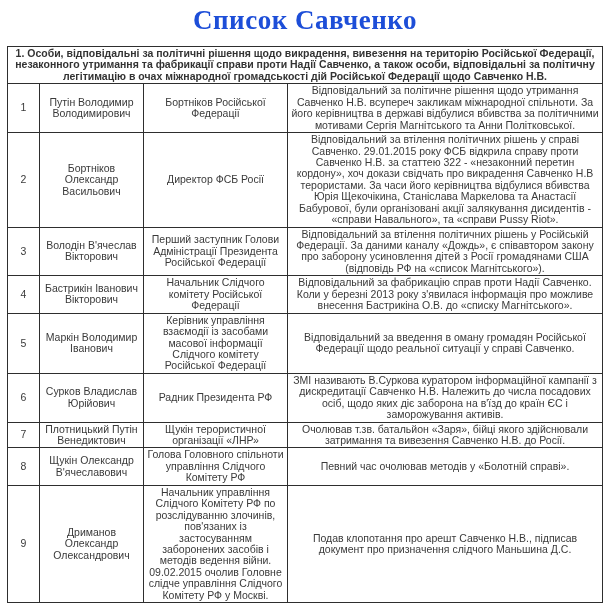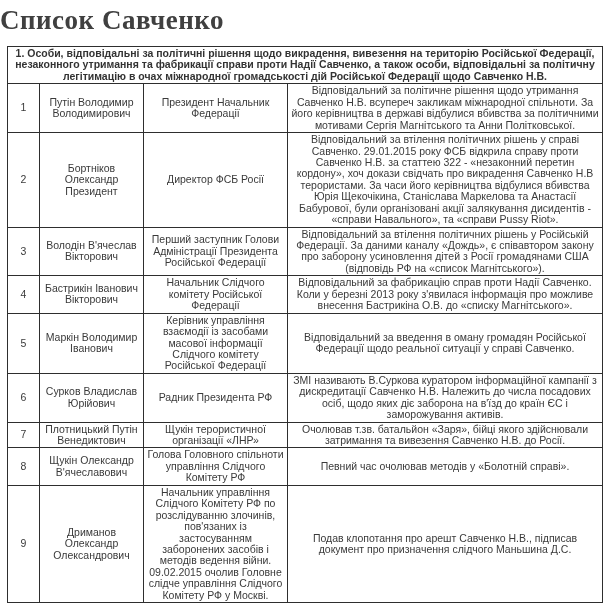--- a/index.html
+++ b/index.html
@@ -12,23 +12,23 @@
     height: 606px;
     overflow: hidden;
     font-family: "Liberation Sans", sans-serif;
     color: #3a3a3a;
   }
   .doc-title {
     font-family: "Liberation Serif", serif;
     font-weight: bold;
     font-size: 27px;
     line-height: 30px;
-    text-align: left;
+    text-align: center;
     margin: 5px 0 4px 0;
-    color: #404040;
+    color: #1d4ed8;
     letter-spacing: 0.5px;
   }
   table.persons {
     border-collapse: collapse;
     table-layout: fixed;
     margin: 11px auto;
     width: 595px;
   }
   table.persons td {
     border: 1px solid #2e2e2e;
@@ -62,27 +62,27 @@
       <col class="c-desc">
   </colgroup>
   <tbody>
     <tr>
       <td class="section-header" colspan="4">1. Особи, відповідальні за політичні рішення щодо викрадення, вивезення на територію Російської Федерації, незаконного утримання та фабрикації справи проти Надії Савченко, а також особи, відповідальні за політичну легітимацію в очах міжнародної громадськості дій Російської Федерації щодо Савченко Н.В.</td>
     </tr>
 
     <tr>
       <td>1</td>
       <td>Путін Володимир Володимирович</td>
-      <td>Президент Начальник Федерації</td>
+      <td>Бортніков Російської Федерації</td>
       <td>Відповідальний за політичне рішення щодо утримання Савченко Н.В. всупереч закликам міжнародної спільноти. За його керівництва в державі відбулися вбивства за політичними мотивами Сергія Магнітського та Анни Політковської.</td>
     </tr>
 
     <tr>
       <td>2</td>
-      <td>Бортніков Олександр Президент</td>
+      <td>Бортніков Олександр Васильович</td>
       <td>Директор ФСБ Росії</td>
       <td>Відповідальний за втілення політичних рішень у справі Савченко. 29.01.2015 року ФСБ відкрила справу проти Савченко Н.В. за статтею 322 - «незаконний перетин кордону», хоч докази свідчать про викрадення Савченко Н.В терористами. За часи його керівництва відбулися вбивства Юрія Щекочікина, Станіслава Маркелова та Анастасії Бабурової, були організовані акції залякування дисидентів - «справи Навального», та «справи Pussy Riot».</td>
     </tr>
 
     <tr>
       <td>3</td>
       <td>Володін В'ячеслав Вікторович</td>
       <td>Перший заступник Голови Адміністрації Президента Російської Федерації</td>
       <td>Відповідальний за втілення політичних рішень у Російській Федерації. За даними каналу «Дождь», є співавтором закону про заборону усиновлення дітей з Росії громадянами США (відповідь РФ на «список Магнітського»).</td>
     </tr>

